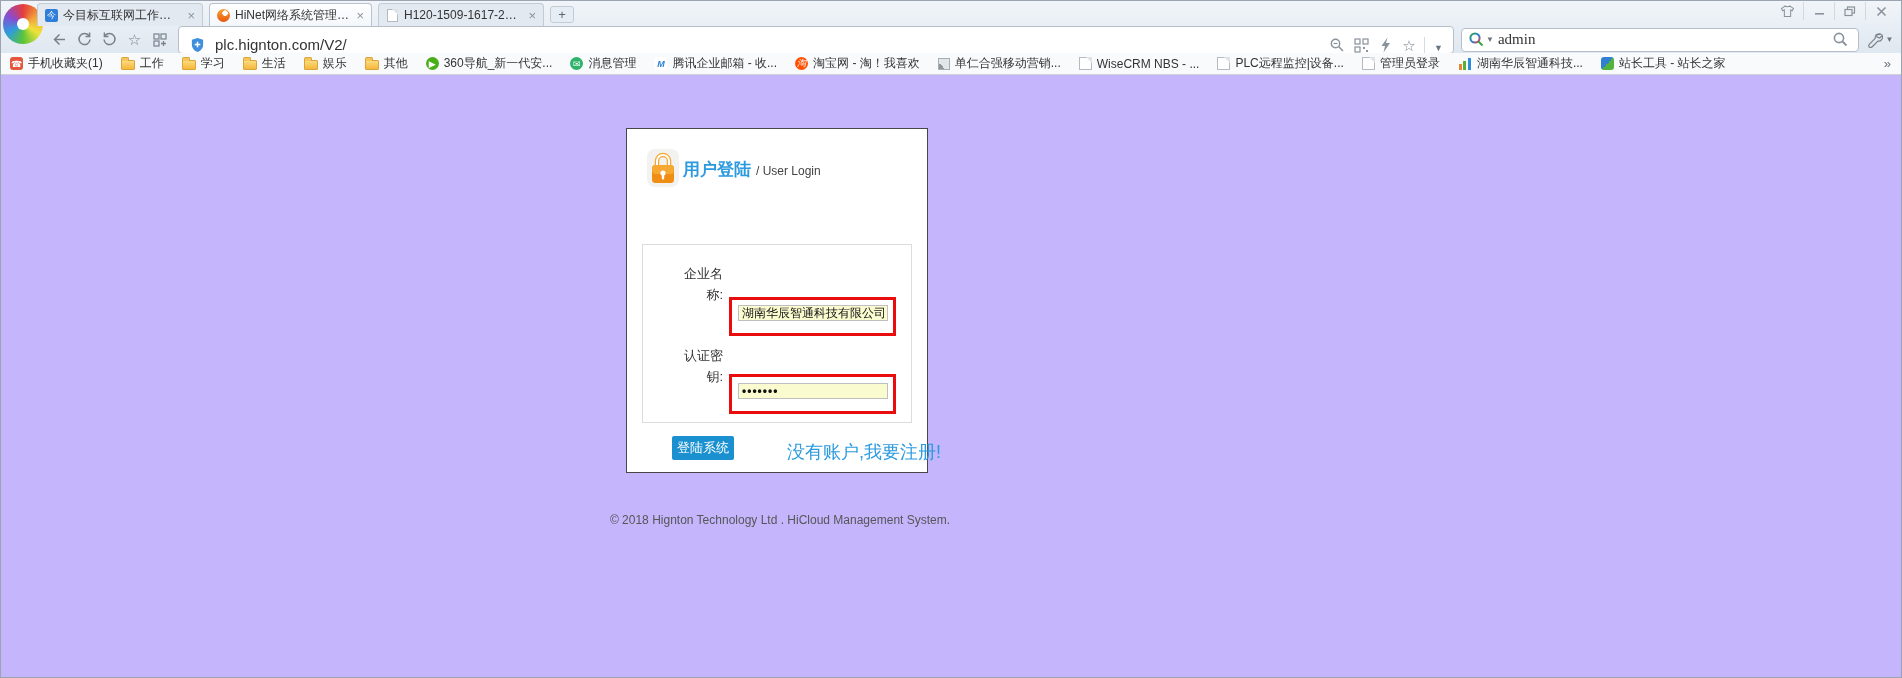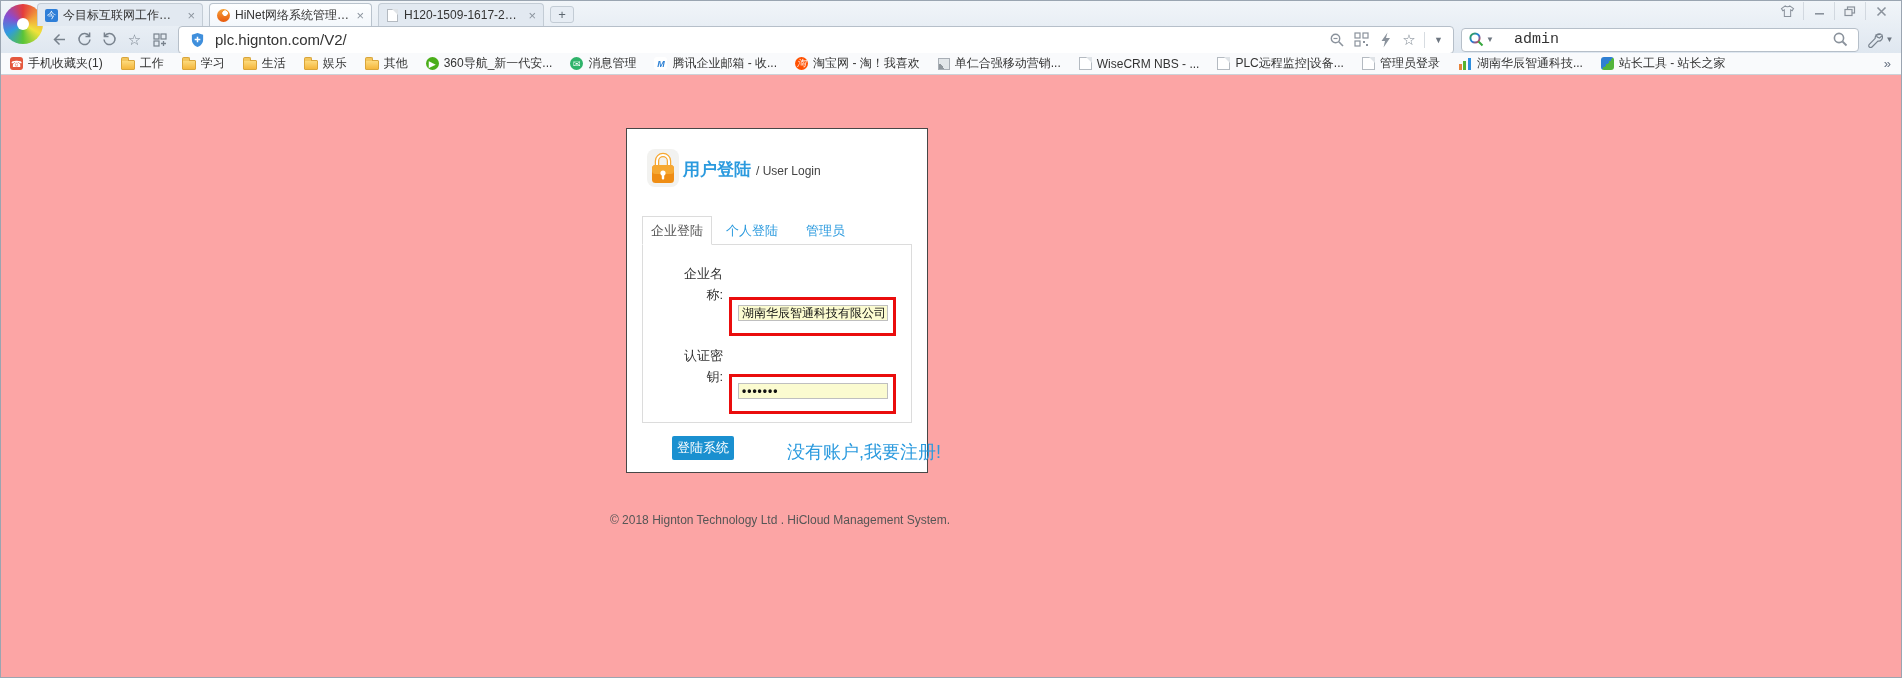--- a/index.html
+++ b/index.html
@@ -38,31 +38,31 @@
   .wc:first-child { border-left:none; }
   .wc svg { display:block; }
 
   .toolbar { position:absolute; top:25px; left:0; width:100%; height:27px;
              display:flex; align-items:center; padding-left:46px; }
   .nav-btn { width:25px; height:24px; display:flex; align-items:center; justify-content:center; color:#78828d; }
   .nav-btn svg { display:block; }
   .star-glyph { font-size:15px; color:#78828d; line-height:1; }
 
   .addrbar { flex:1; height:28px; margin-left:6px; background:#fff; border:1px solid #b6bfc9;
-             border-radius:4px; display:flex; align-items:center; padding:0 4px 0 6px; }
+             border-radius:4px; display:flex; align-items:flex-end; padding:0 4px 0 6px; }
   .addr-url { flex:1; border:none; outline:none; font-size:15px; color:#333; margin-left:6px;
               font-family:inherit; background:transparent; }
   .addr-ic { width:24px; display:flex; align-items:center; justify-content:center; color:#8a929c; }
   .addr-sep { width:1px; height:16px; background:#d7dce1; margin:0 3px; }
   .caret { font-size:9px; color:#6d7680; padding:0 6px; }
 
   .searchbox { width:398px; height:24px; margin-left:7px; background:#fff; border:1px solid #b6bfc9;
                border-radius:4px; display:flex; align-items:center; padding:0 6px; }
-  .search-input { flex:1; border:none; outline:none; font-size:15px; color:#333; margin-left:20px;
-                  font-family:Liberation Mono, monospace; background:transparent; }
+  .search-input { flex:1; border:none; outline:none; font-size:15px; color:#333; margin-left:4px;
+                  font-family:Liberation Serif, serif; background:transparent; }
   .mini-caret { font-size:8px; color:#6d7680; margin-left:1px; }
   .wrench-btn { width:42px; height:24px; display:flex; align-items:center; justify-content:center;
                 gap:2px; color:#78828d; }
 
   .bookmarksbar { position:absolute; top:52px; left:0; width:100%; height:22px; background:#f9fafc;
                   border-bottom:1px solid #ccd2d8; display:flex; align-items:center; overflow:hidden;
                   padding-right:30px; }
   .bookmark { display:flex; align-items:center; gap:5px; padding:0 9px; height:22px;
               font-size:12px; color:#333; white-space:nowrap; }
   .bm-icon { display:inline-flex; align-items:center; justify-content:center; width:13px; height:13px;
@@ -75,21 +75,21 @@
                background:#f3c65e; border:1px solid #d9a53a; border-bottom:none; border-radius:2px 2px 0 0; }
   .bm-photo { width:12px; height:12px; border:1px solid #a8aeb5;
               background:linear-gradient(45deg,#8f969c 30%,#e2e6e9 30%); }
   .bm-chart { width:14px; height:13px;
       background:linear-gradient(#e8833a,#e8833a) 1px 100%/3px 6px no-repeat,
                  linear-gradient(#57b32f,#57b32f) 5.5px 100%/3px 9px no-repeat,
                  linear-gradient(#2e8ede,#2e8ede) 10px 100%/3px 12px no-repeat; }
   .bm-overflow { position:absolute; right:10px; top:55px; font-size:13px; color:#667080; }
 
   
-  .page { position:absolute; top:74px; left:0; width:100%; height:604px; background:#fca5a5; }
+  .page { position:absolute; top:74px; left:0; width:100%; height:604px; background:#c4b5fd; }
 
   .login-box { position:absolute; left:625px; top:53px; width:302px; height:345px;
                background:#fff; border:1px solid #474747; }
   .lock { position:absolute; left:19px; top:19px; }
   .login-title { position:absolute; left:56px; top:29px; white-space:nowrap; }
   .login-title .cn { font-size:17px; font-weight:bold; color:#2b9ade; }
   .login-title .en { font-size:12px; color:#444; margin-left:5px; }
 
   .login-tabs { position:absolute; left:15px; top:87px; display:flex; align-items:stretch;
                 height:29px; z-index:2; font-size:13px; }
@@ -399,25 +399,20 @@
           <rect x="6" y="17" width="22" height="18" rx="3.5" fill="#ef8d14"></rect>
           <rect x="6" y="17" width="22" height="9" rx="3.5" fill="#f6a832"></rect>
           <circle cx="17" cy="25" r="2.6" fill="#fff"></circle>
           <rect x="15.8" y="26" width="2.4" height="5.5" rx="1" fill="#fff"></rect>
         </svg>
       </span>
       <div class="login-title">
         <span class="cn">用户登陆</span><span class="en">/ User Login</span>
       </div>
 
-      <div class="login-tabs">
-        <div class="ltab-active">企业登陆</div>
-        <div class="ltab-link">个人登陆</div>
-        <div class="ltab-link">管理员</div>
-      </div>
 
       <div class="login-panel">
         <div class="f-label l1">企业名称:</div>
         <div class="red-box rb1"></div>
         <input class="f-input in1" value="湖南华辰智通科技有限公司" style="">
         <div class="f-label l2">认证密钥:</div>
         <div class="red-box rb2"></div>
         <input class="f-input in2" value="•••••••" style="">
       </div>
 

